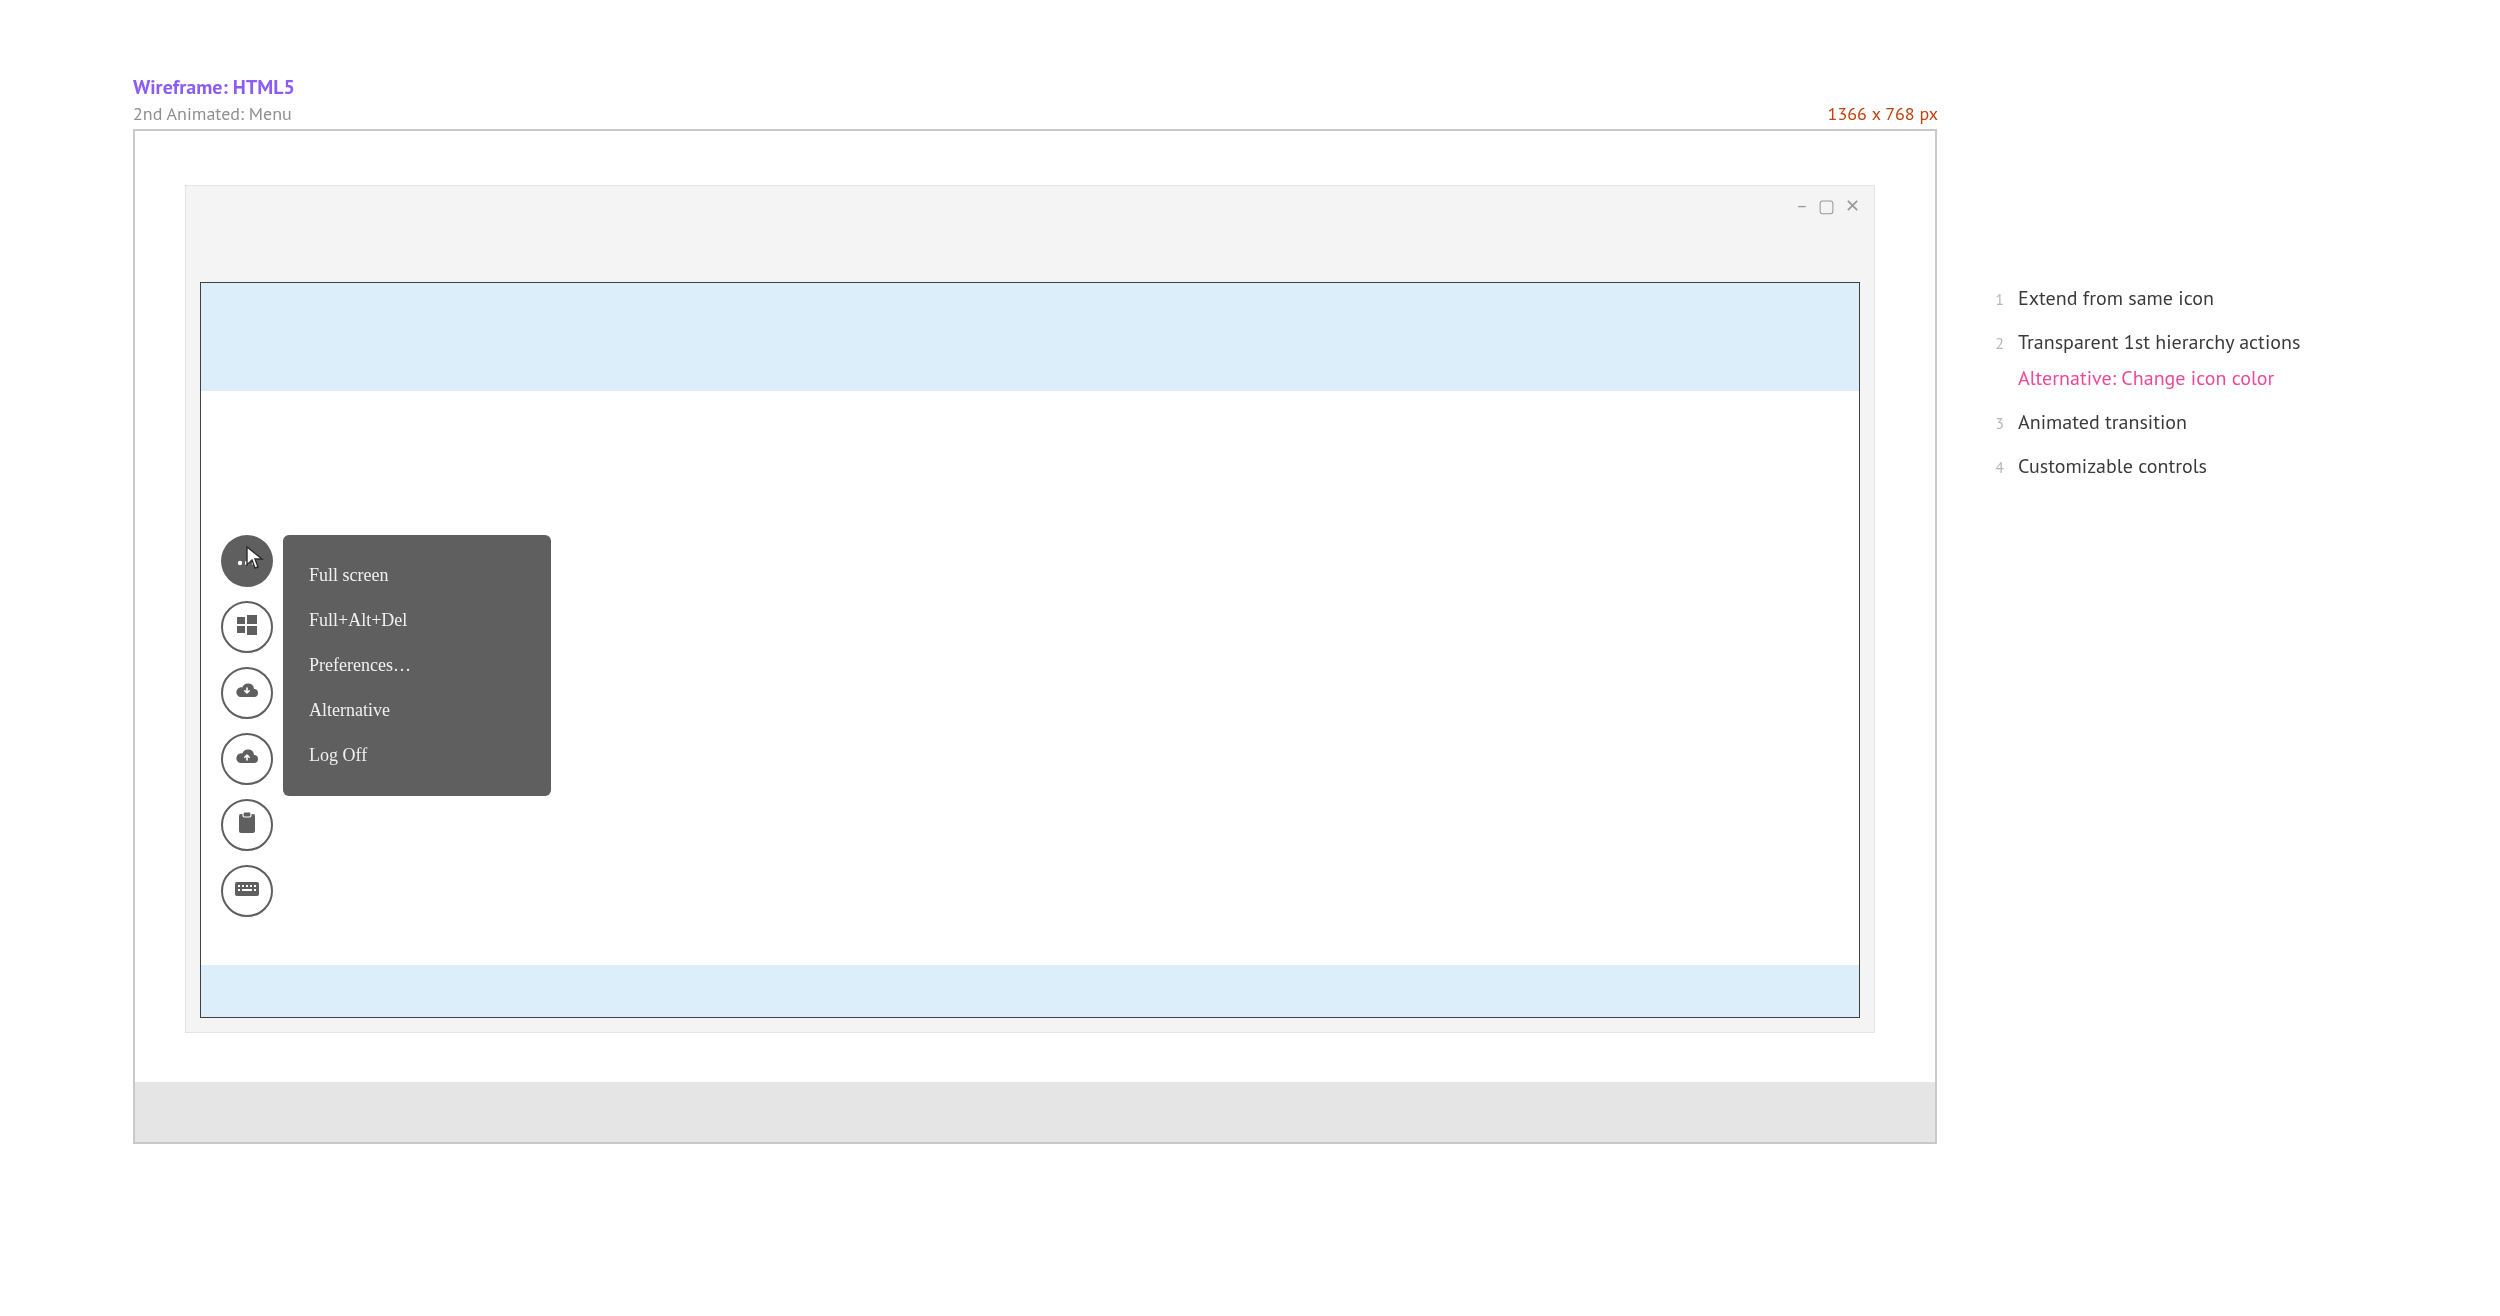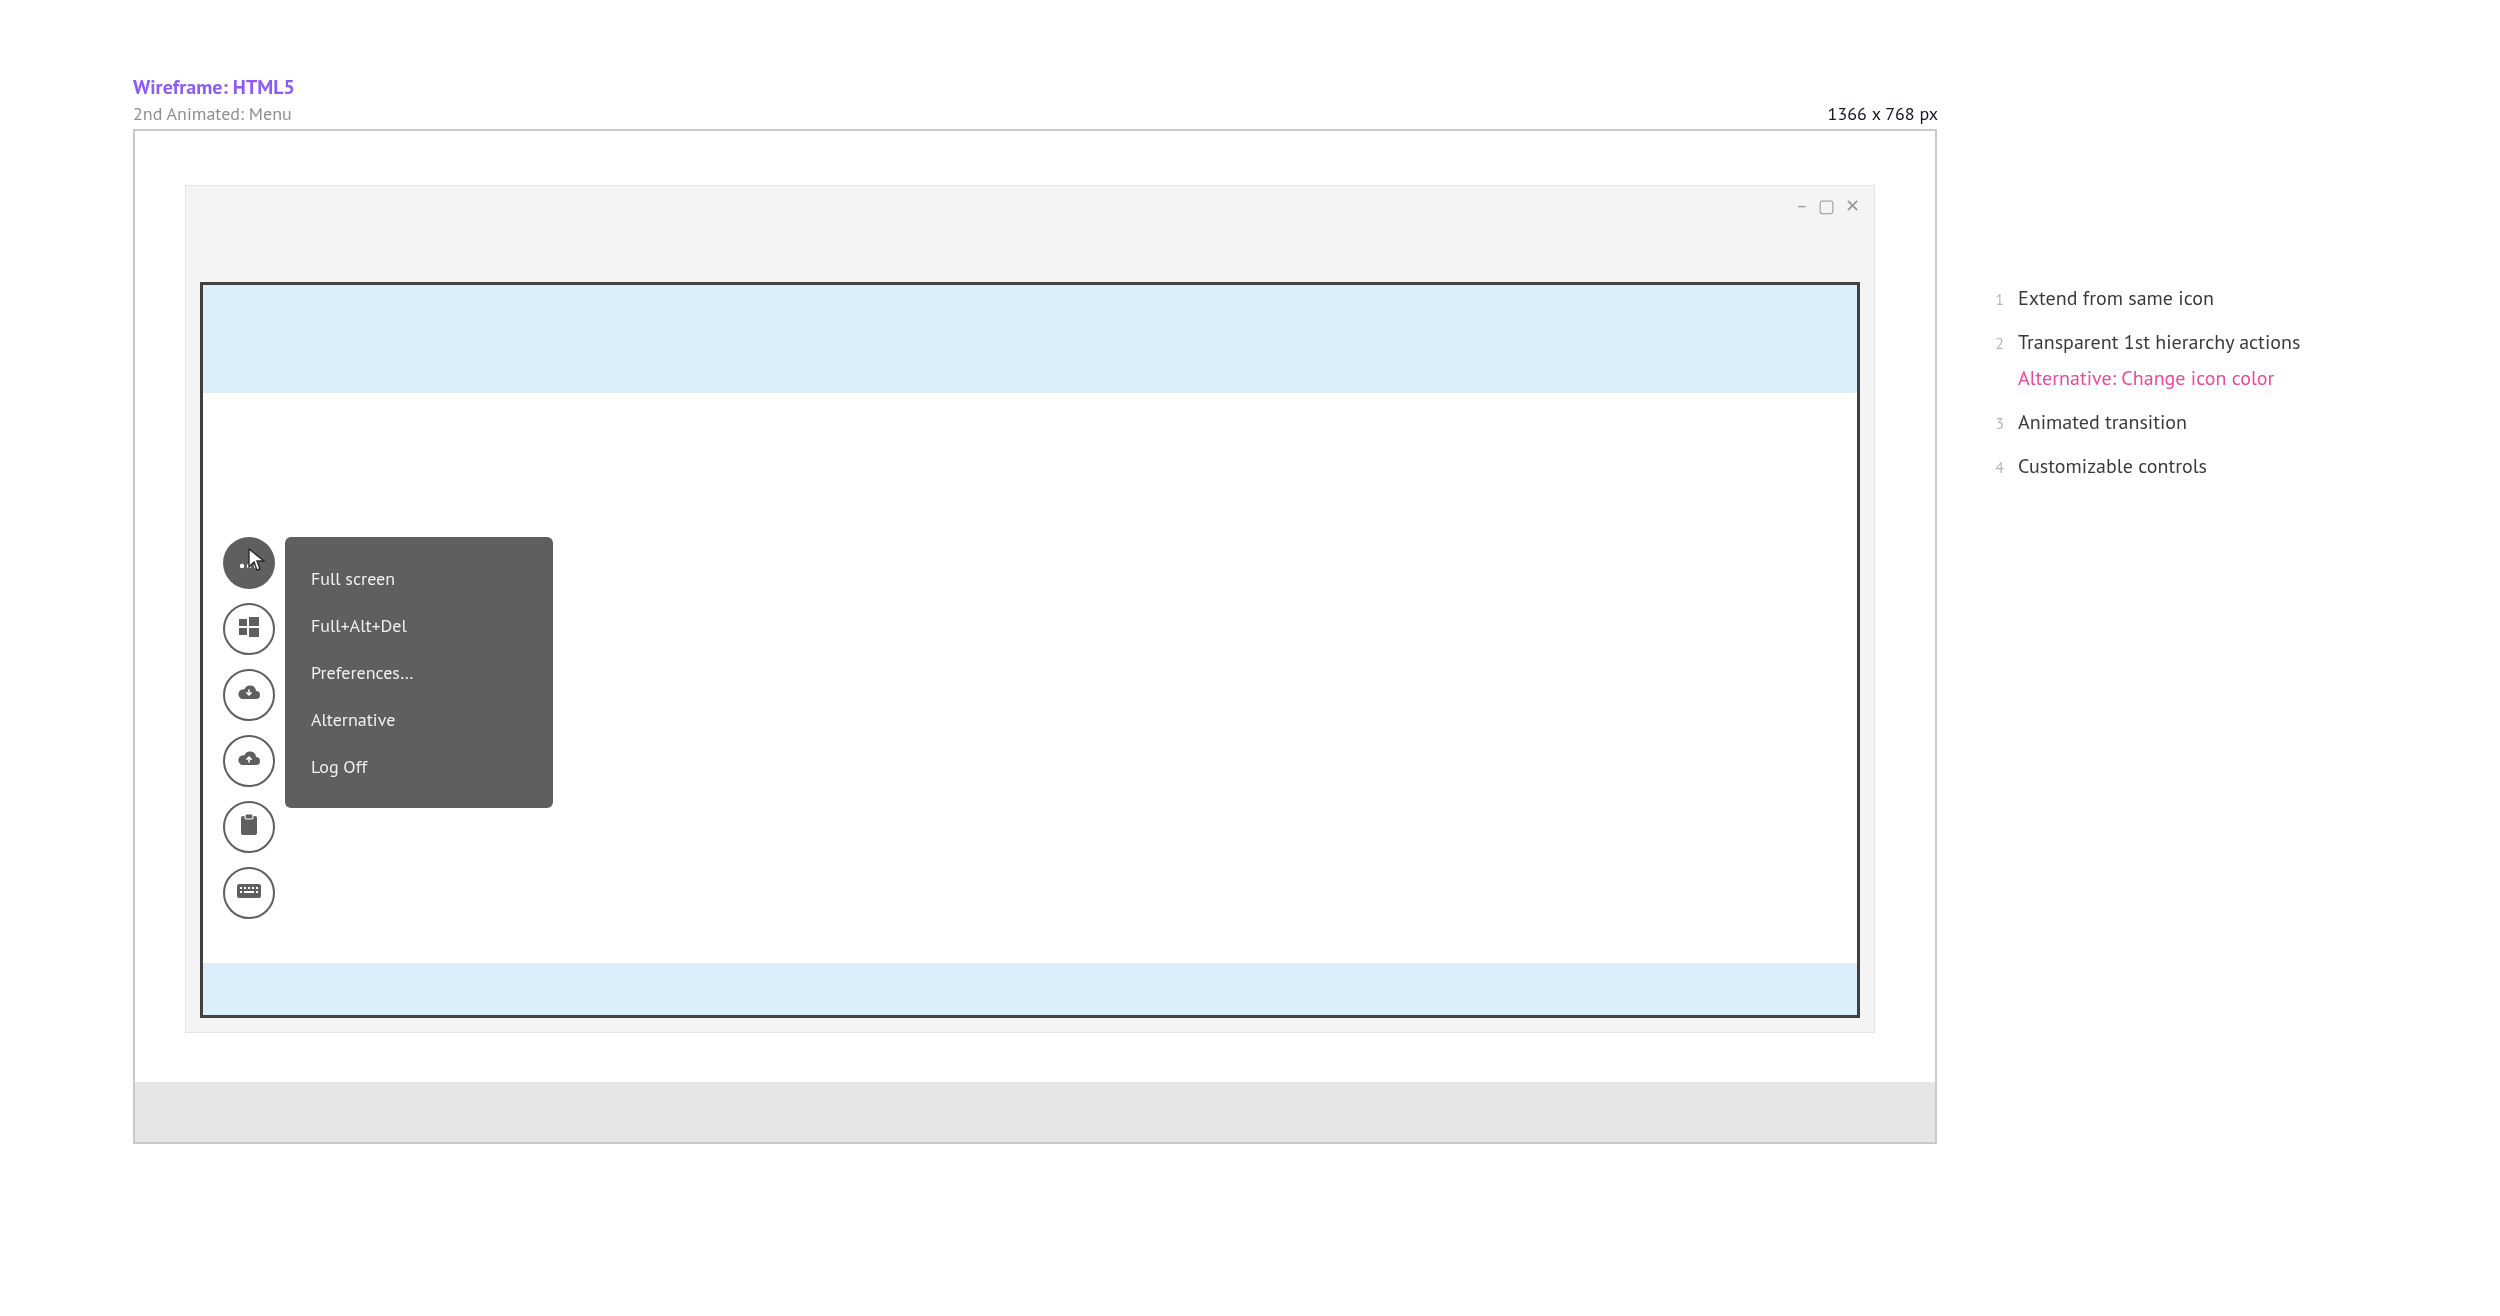--- a/index.html
+++ b/index.html
@@ -2,21 +2,21 @@
 <html><head>
 <meta charset="utf-8">
 <style>
   * { box-sizing: border-box; margin: 0; padding: 0; }
   html, body { width: 2500px; height: 1316px; background: #ffffff; font-family: "PT Sans", "Segoe UI", Arial, sans-serif; color: #3a3a3a; }
   .page { position: relative; width: 2500px; height: 1316px; }
 
   
   .title { position: absolute; left: 133px; top: 74px; font-weight: 700; font-size: 20px; color: #8b5cf6; }
   .subtitle { position: absolute; left: 133px; top: 102px; font-size: 18px; color: #8f8f8f; }
-  .dimensions { position: absolute; right: calc(2500px - 1938px); top: 102px; font-size: 18px; color: #0f172a; }
+  .dimensions { position: absolute; right: calc(2500px - 1938px); top: 102px; font-size: 18px; color: #c2410c; }
 
   
   .frame {
     position: absolute;
     left: 133px;
     top: 129px;
     width: 1804px;
     height: 1015px;
     border: 2px solid #c9c9c9;
     background: #ffffff;
@@ -48,21 +48,22 @@
     color: #9a9a9a;
     font-size: 18px;
   }
   .win-controls span { cursor: pointer; }
 
   .content-area {
     position: absolute;
     left: 14px; right: 14px;
     top: 96px; bottom: 14px;
     background: #ffffff;
-    border: 3px solid #404040;
+    border: 1px solid #404040;
+    font-family: Liberation Serif, serif;
   }
   .band-top {
     position: absolute; left: 0; right: 0; top: 0; height: 108px;
     background: #dceefa;
   }
   .band-bottom {
     position: absolute; left: 0; right: 0; bottom: 0; height: 52px;
     background: #dceefa;
   }
 

